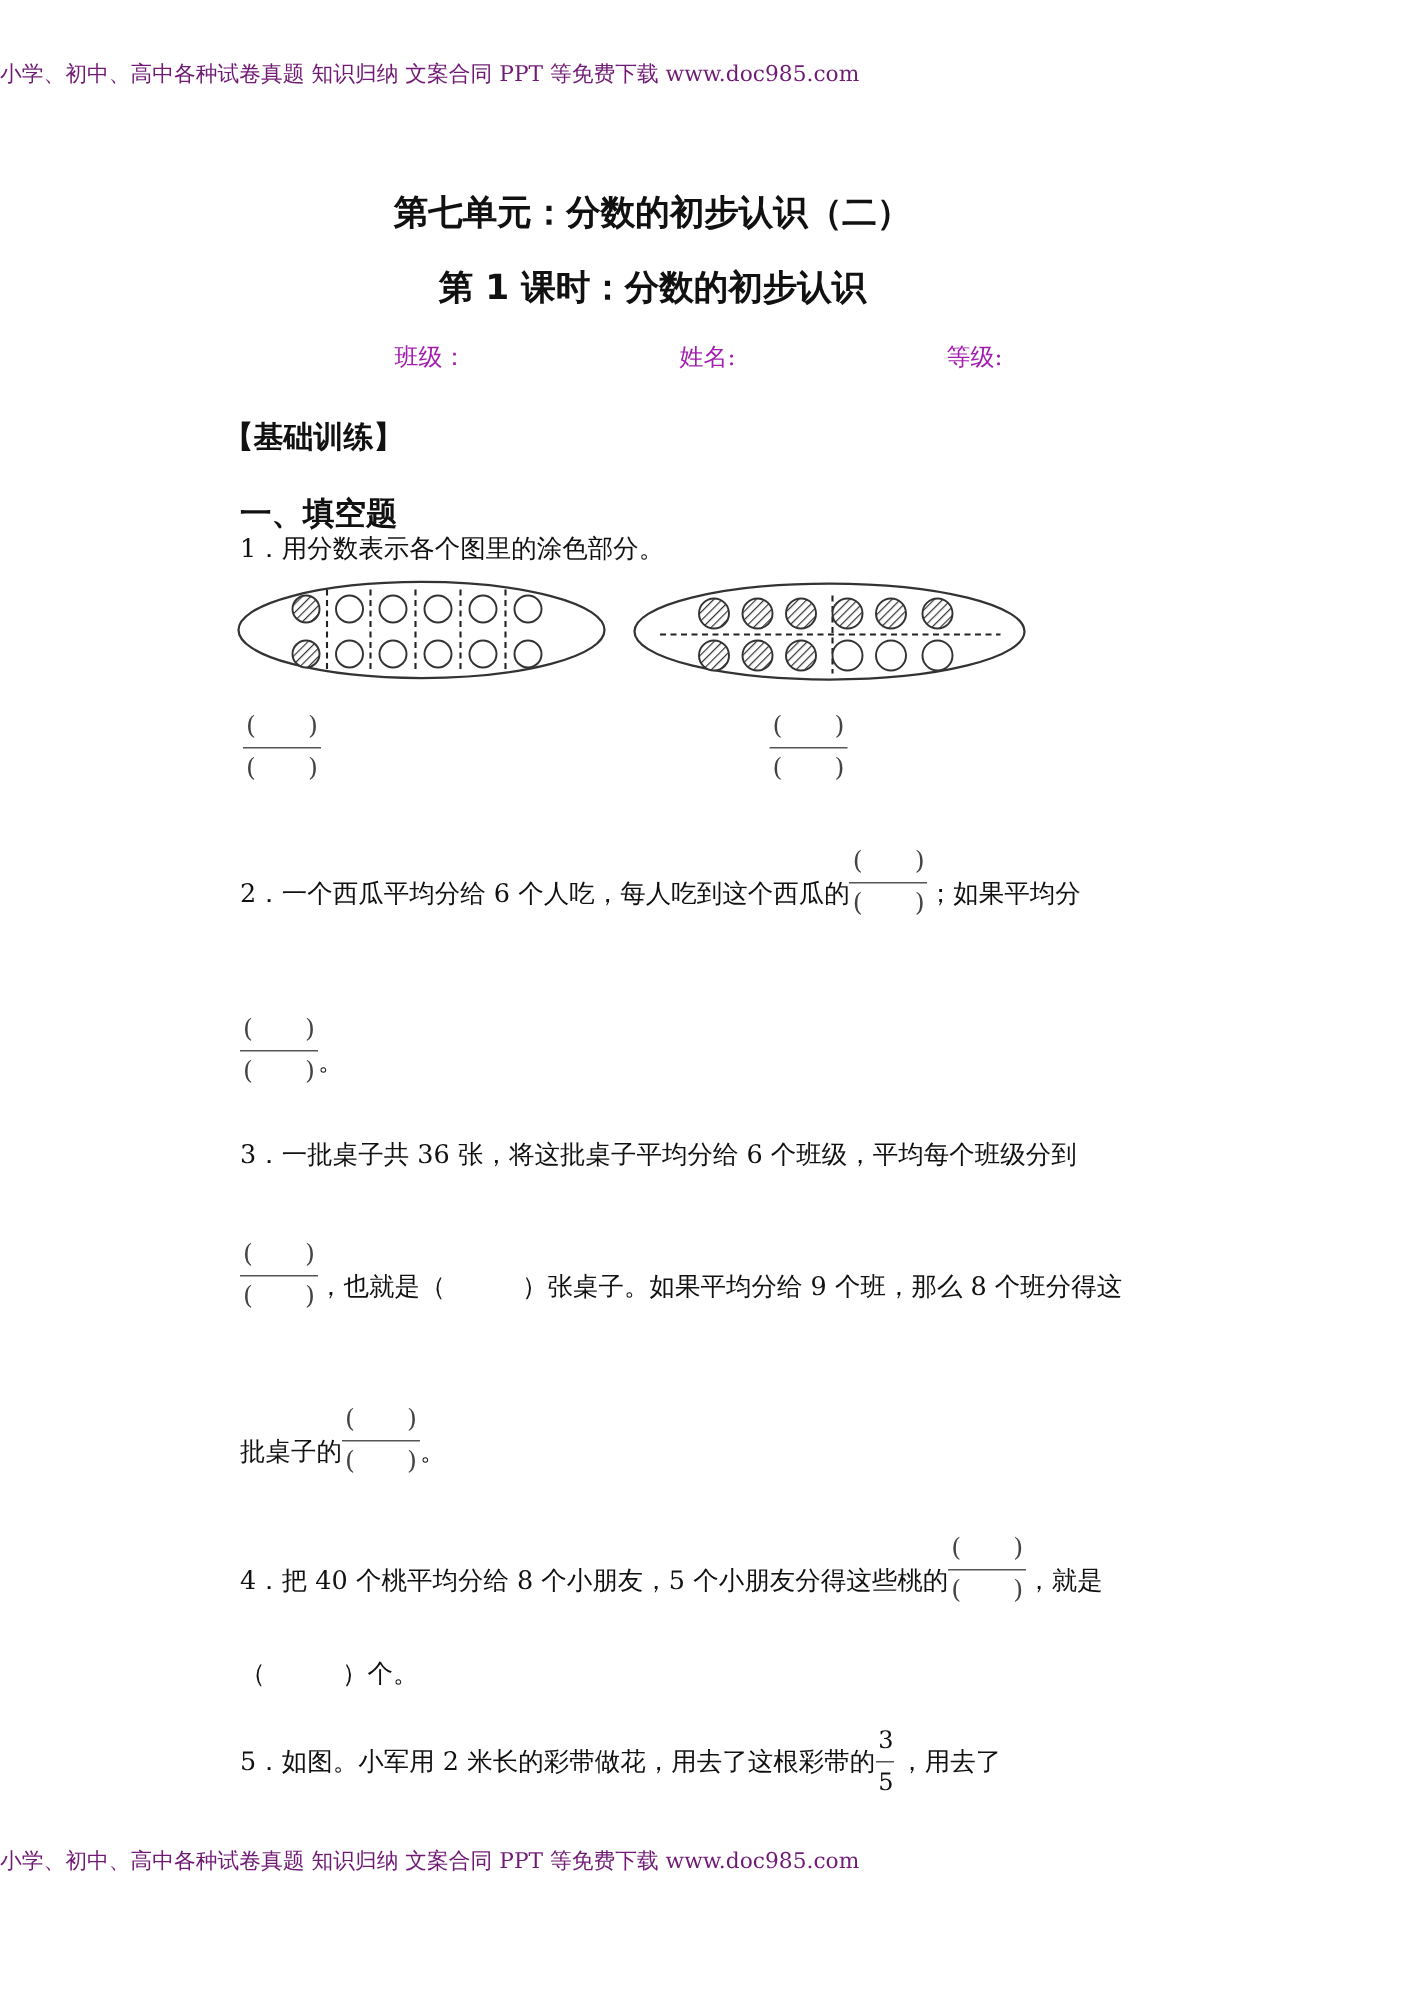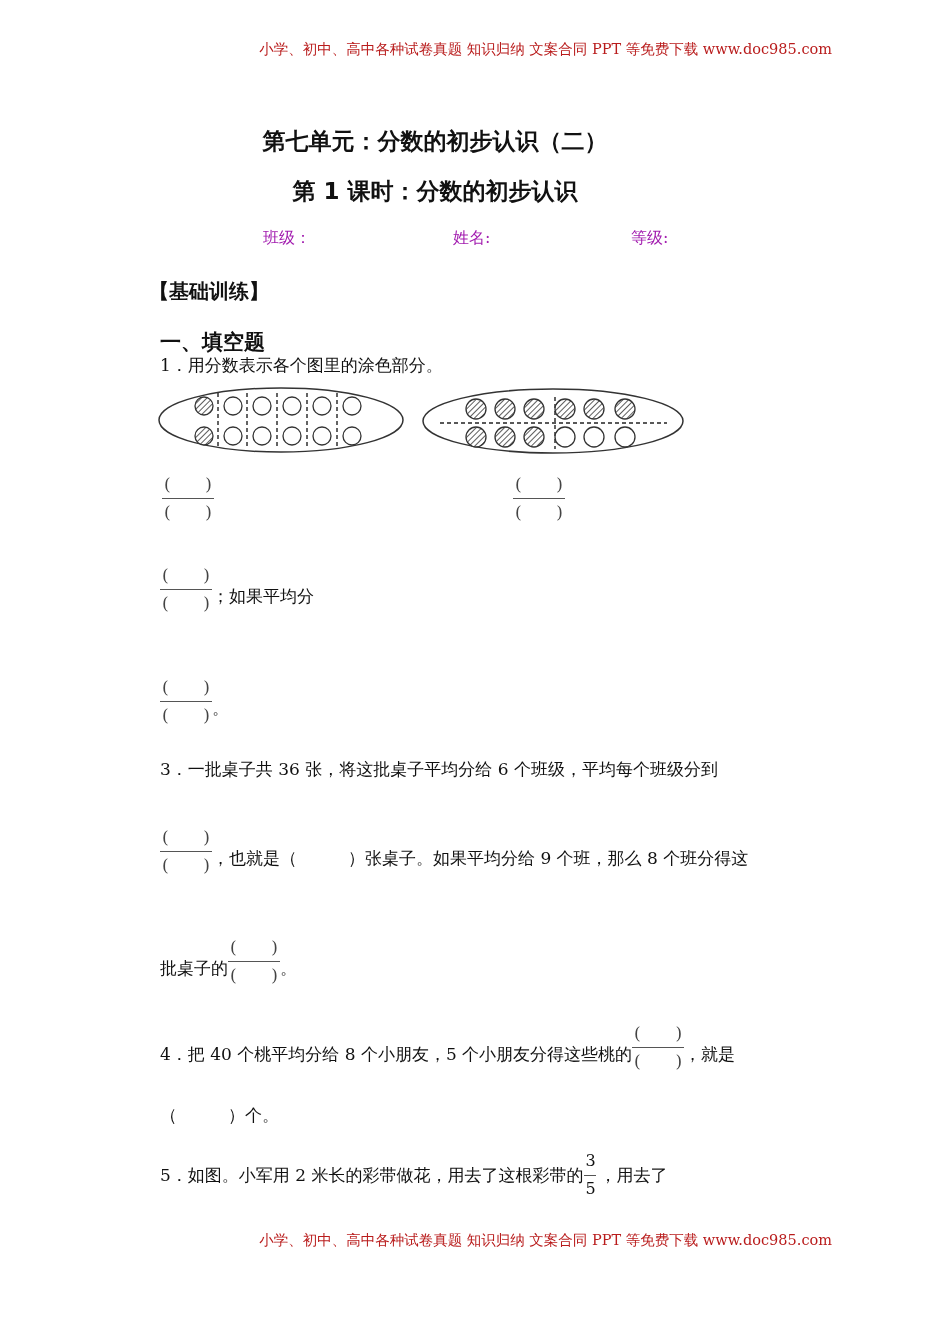--- a/index.html
+++ b/index.html
@@ -1,19 +1,19 @@
 <!DOCTYPE html>
 <html><head>
 <meta charset="utf-8">
 <style>
   html, body { margin:0; padding:0; background:#fff; }
   body { width:950px; height:1344px; position:relative; overflow:hidden;
          font-family:"DejaVu Serif","Liberation Serif",serif; color:#111; }
   .abs { position:absolute; }
-  .hdr { left:0; width:832px; text-align:right; font-size:14.5px; color:#b91c1c; white-space:nowrap; }
+  .hdr { left:0; width:832px; text-align:left; font-size:14.5px; color:#701a75; white-space:nowrap; }
   .title { left:0; width:870px; text-align:center; font-weight:bold; font-size:23px;
            font-family:"DejaVu Sans","Liberation Sans",sans-serif; }
   .meta { font-size:16px; color:#a21caf; }
   .sec { font-weight:bold; font-family:"DejaVu Sans","Liberation Sans",sans-serif; }
   .line { font-size:17px; white-space:nowrap; left:160px; }
   .frac { display:inline-block; position:relative; width:52px; height:54px; vertical-align:middle; }
   .frac .num, .frac .den { position:absolute; left:2px; width:48px; display:flex; justify-content:space-between;
            font-size:17px; color:#444; line-height:20px; }
   .frac .num { top:2px; }
   .frac .den { top:30px; }
@@ -102,21 +102,21 @@
   <span class="frac"><span class="num">
         <span>(</span>
         <span>)</span>
       </span><span class="bar"></span><span class="den">
         <span>(</span>
         <span>)</span>
       </span></span>
 </div>
 
 <div class="abs line" style="top:558px; line-height:76px;">
-  <span class="frac" style="top:-8px;"><span class="num">
+  <span>2．一个西瓜平均分给 6 个人吃，每人吃到这个西瓜的</span><span class="frac" style="top:-8px;"><span class="num">
         <span>(</span>
         <span>)</span>
       </span><span class="bar"></span><span class="den">
         <span>(</span>
         <span>)</span>
       </span></span><span>；如果平均分</span>
 </div>
 <div class="abs line" style="top:670px; line-height:76px;">
   <span class="frac" style="top:-8px;"><span class="num">
         <span>(</span>

